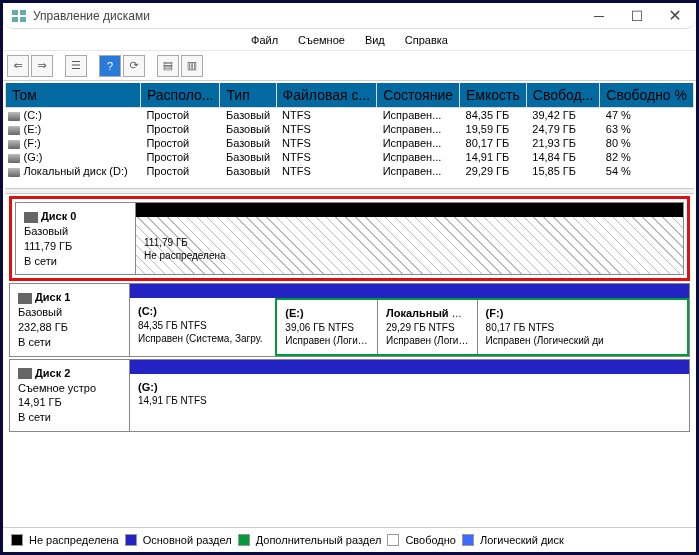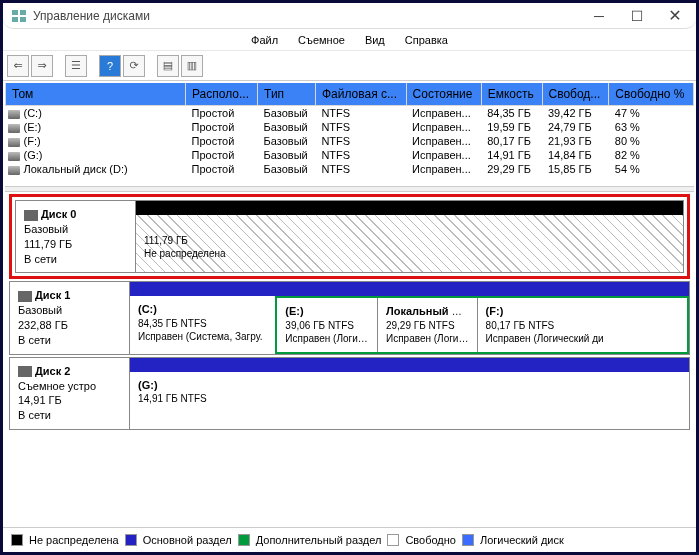--- a/index.html
+++ b/index.html
@@ -28,21 +28,21 @@
   .titlebar .title { flex: 1; }
   .titlebar .winbtn { width: 38px; height: 24px; display:flex; align-items:center; justify-content:center; color:#444; font-size:14px; }
   .winbtn.close { font-size:16px; }
   .menubar { display:flex; height: 22px; align-items:center; padding: 0 4px; border-bottom: 1px solid #e8e8e8; justify-content: center; }
   .menubar span { padding: 3px 10px; }
   .toolbar { display:flex; align-items:center; height: 30px; padding: 2px 4px; border-bottom: 1px solid #ccc; gap:2px; }
   .tbtn { width:22px; height:22px; border:1px solid #aaa; background:#f7f7f7; display:flex; align-items:center; justify-content:center; font-size:11px; color:#555; }
   .tbtn.sep { border:none; background:none; width:8px; }
   .content { padding: 2px; }
   table.vol { width:100%; border-collapse: collapse; }
-  table.vol th { text-align:left; font-weight:400; padding: 4px 6px; border: 1px solid #d8d8d8; border-top:none; background:#3b82f6; font-size:12px; white-space:nowrap; }
+  table.vol th { text-align:left; font-weight:400; padding: 4px 6px; border: 1px solid #d8d8d8; border-top:none; background:#0369a1; font-size:14px; white-space:nowrap; }
   table.vol td { padding: 1px 6px; white-space:nowrap; font-size:11px; }
   table.vol td:first-child { padding-left: 2px; }
   .vol-icon { display:inline-block; width:12px; height:9px; background:#888; margin-right:4px; vertical-align:middle; border-radius:1px; }
   .vol-icon.hdd { background: linear-gradient(#bbb,#666); }
   .splitter { height:6px; background:#f0f0f0; border-top:1px solid #ccc; border-bottom:1px solid #ccc; margin-top:10px; }
   .disks { padding:0; }
   .redbox { border:3px solid #d11; margin:2px 4px 0 4px; padding:3px; }
   .diskrow { display:flex; margin:2px 4px; }
   .diskhead { width:120px; padding:6px 8px; border:1px solid #888; border-right:none; background:#fff; font-size:11px; line-height:1.35; }
   .diskhead .dicon { display:inline-block; width:14px; height:11px; background:#666; margin-right:3px; vertical-align:middle; }

